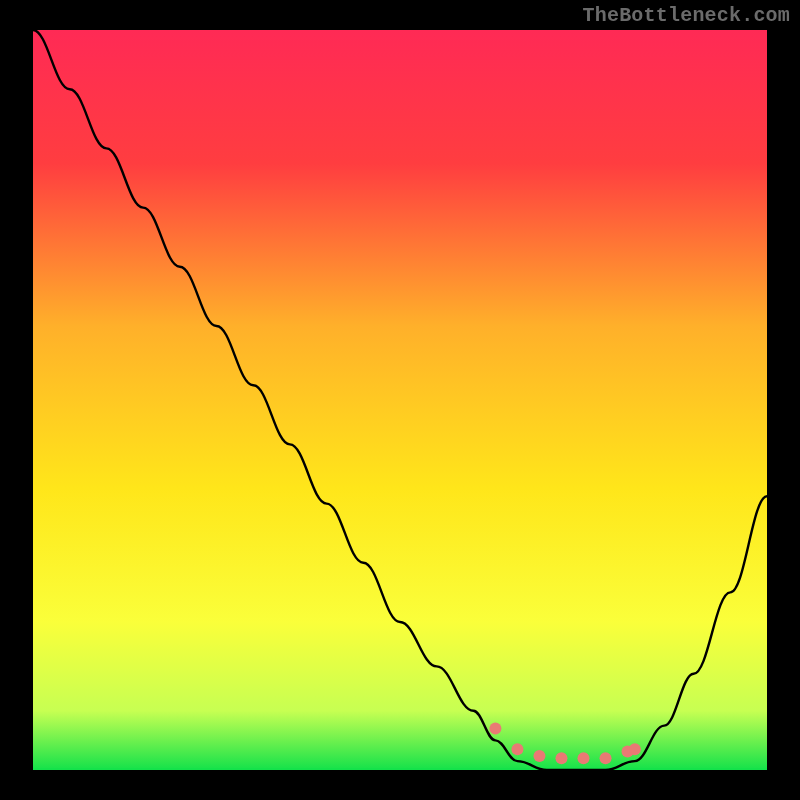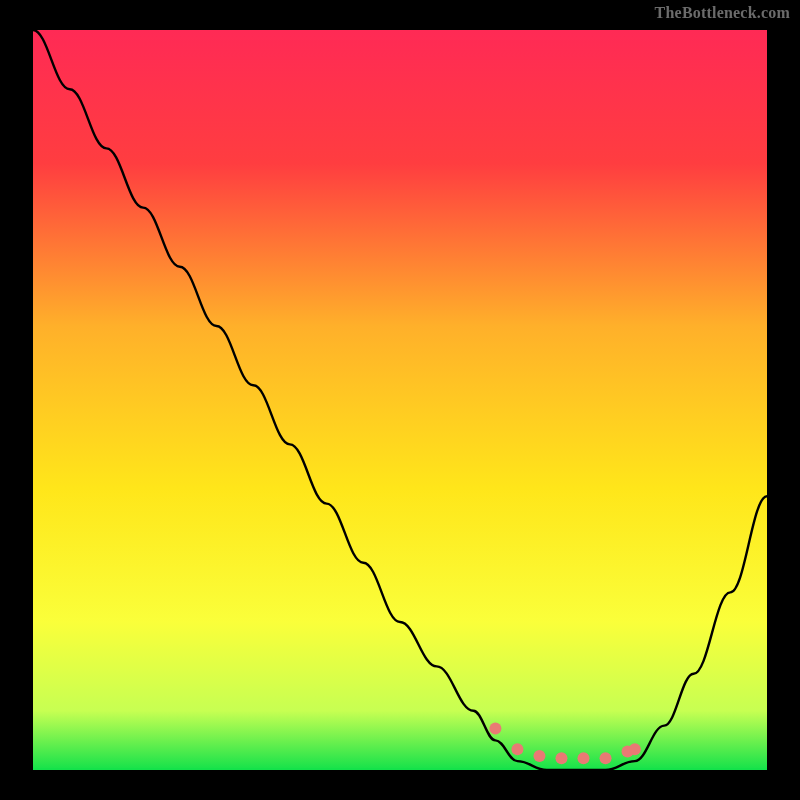--- a/index.html
+++ b/index.html
@@ -13,22 +13,22 @@
   .frame {
     position: relative;
     width: 800px;
     height: 800px;
     background: #000;
   }
   .watermark {
     position: absolute;
     top: 4px;
     right: 10px;
-    font-family: Liberation Serif, serif;
-    font-size: 16px;
+    font-family: Liberation Mono, monospace;
+    font-size: 20px;
     font-weight: 600;
     color: #6b6b6b;
     letter-spacing: 0.2px;
     z-index: 3;
   }
   svg {
     position: absolute;
     left: 0;
     top: 0;
   }

